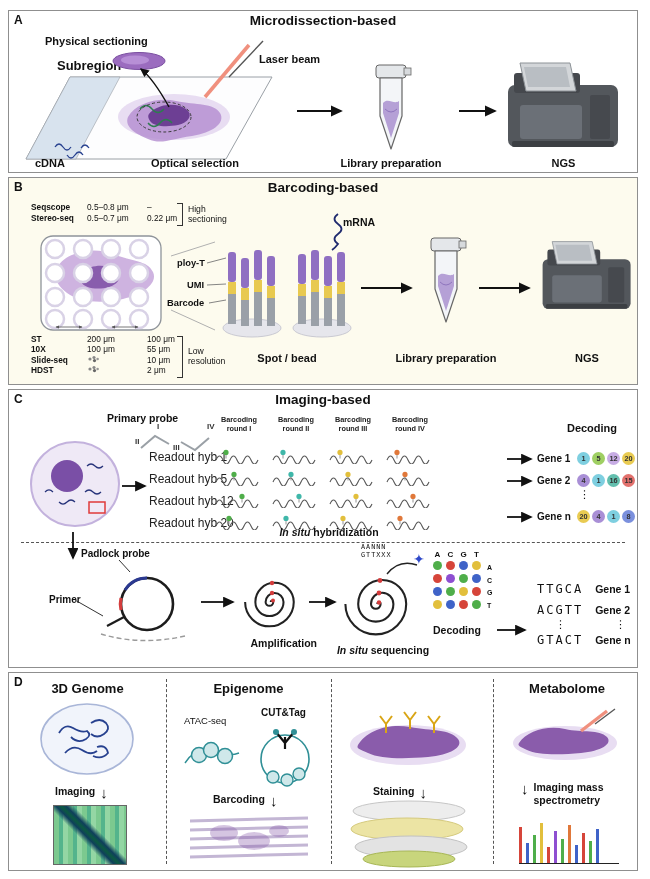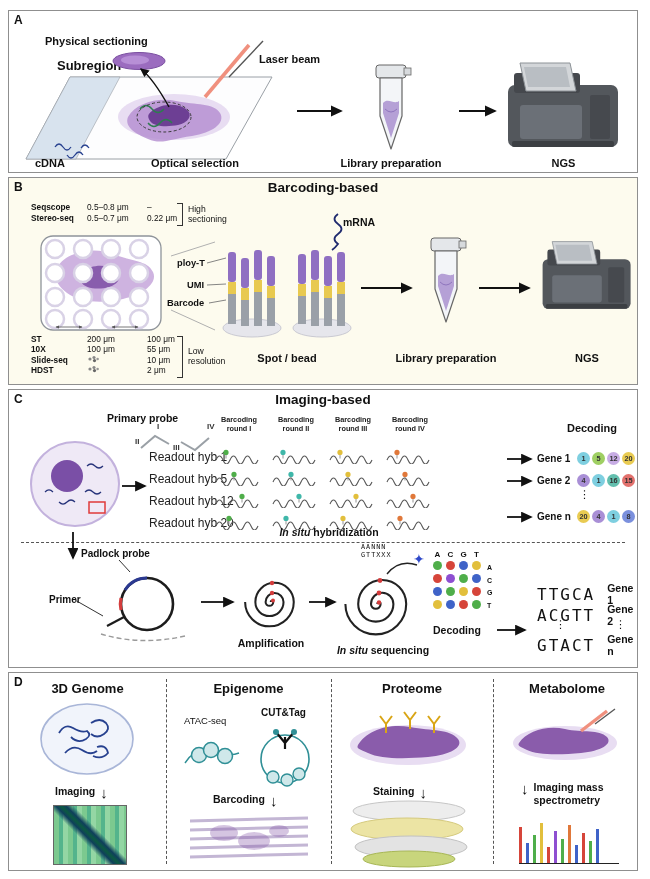--- a/index.html
+++ b/index.html
@@ -26,21 +26,21 @@
   .rdo{position:absolute;font-size:12px;white-space:nowrap;color:#222}
   .gene-row{position:absolute;display:flex;align-items:center}
   .gname{font-weight:bold;font-size:10px;width:38px;display:inline-block}
   .code{display:inline-flex;align-items:center;justify-content:center;width:13px;height:13px;border-radius:50%;
         font-size:7.3px;font-weight:bold;color:#333;margin-left:2px}
   .mhead{display:grid;grid-template-columns:repeat(4,13px);font-size:8px;font-weight:bold;text-align:center;margin-bottom:2px}
   .mgrid{display:grid;grid-template-columns:repeat(4,13px);row-gap:4px}
   .dot{width:9px;height:9px;border-radius:50%;justify-self:center}
   .mside{position:absolute;left:56px;top:14px;display:flex;flex-direction:column;gap:5.5px;font-size:7px;font-weight:bold}
   .read{position:absolute;display:flex;align-items:center}
-  .seq{font-family:"DejaVu Sans Mono",monospace;font-size:16px;letter-spacing:2px}
+  .seq{font-family:"DejaVu Sans Mono",monospace;font-size:12px;letter-spacing:2px}
   .rgene{font-weight:bold;font-size:10.5px;margin-left:12px}
   .dashh{position:absolute;left:12px;right:12px;border-top:1.6px dashed #555}
   .dashv{position:absolute;top:6px;bottom:6px;border-left:1.6px dashed #555}
   .dtitle{position:absolute;text-align:center;font-weight:bold;font-size:13px}
   .step{position:absolute;display:flex;align-items:flex-start;gap:5px}
   .arrowd{font-weight:bold;font-size:15px;line-height:1}
   .heatmap{position:absolute;width:72px;height:58px;border:1px solid #666;
     background:
       linear-gradient(45deg, rgba(0,0,0,0) 40%, #0f3f5c 46%, #0c5a42 50%, #0f3f5c 54%, rgba(0,0,0,0) 60%),
       repeating-linear-gradient(90deg, #7cc98f 0 5px, #54b48c 5px 9px, #94d6a4 9px 14px),
@@ -63,20 +63,21 @@
     <marker id="ahs" orient="auto-start-reverse" markerWidth="5" markerHeight="5" refX="4" refY="2">
         <path d="M0 0 L4.5 2 L0 4 z" fill="#555"></path>
       </marker>
     <path id="wave" d="M0 11 q3.5 -8 7 0 t7 0 t7 0 t7 0 t7 0 t7 0" stroke-width="1.1" fill="none"></path>
     <path id="spiral" d="M -1 0 A 1 1 0 0 1 1 0 A 3 3 0 0 1 -5 0 A 7 7 0 0 1 9 0 A 11 11 0 0 1 -13 0 A 15 15 0 0 1 17 0 A 19 19 0 0 1 -21 0" fill="none"></path>
   </defs>
 </svg>
 
 <section class="panel" id="panelA">
   <span class="plab">A</span>
+  <div class="ptitle">Microdissection-based</div>
 
   <div class="abs lbl" style="left:36px;top:24px">Physical sectioning</div>
   <div class="abs sublbl" style="left:48px;top:47px">Subregion</div>
   <svg class="abs" style="left:102px;top:40px" width="56" height="20" viewBox="0 0 56 20">
     <ellipse cx="28" cy="10" rx="26" ry="8.5" fill="#9b6cbf" stroke="#7a4fa0"></ellipse>
     <ellipse cx="24" cy="9" rx="14" ry="4.5" fill="#b78fd6"></ellipse>
   </svg>
 
   <svg class="abs" style="left:15px;top:62px" width="252" height="90" viewBox="0 0 252 90">
     <polygon points="46,4 248,4 202,86 2,86" fill="#fdfdfe" stroke="#9aa0a6" stroke-width="1"></polygon>
@@ -421,21 +422,21 @@
     <path d="M4 68 q40 12 84 2" stroke="#9a9a9a" stroke-width="1.4" stroke-dasharray="5 3" fill="none"></path>
   </svg>
   <div class="abs" style="left:40px;top:204px;font-size:10px;font-weight:bold">Primer</div>
 
   <svg class="abs" style="left:230px;top:180px" width="64" height="64" viewBox="0 0 64 64">
     <use href="#spiral" transform="translate(33,32) scale(1.28)" stroke="#222" stroke-width="1.6"></use>
     <circle cx="33" cy="13" r="2.2" fill="#d43c3c"></circle>
       <circle cx="33" cy="23" r="2.2" fill="#d43c3c"></circle>
       <circle cx="34" cy="30.5" r="2" fill="#d43c3c"></circle>
   </svg>
-  <div class="abs lbl2" style="left:216px;top:247px;width:92px;text-align:center">Amplification</div>
+  <div class="abs lbl2" style="left:216px;top:247px;width:92px;text-align:right">Amplification</div>
 
   <svg class="abs" style="left:330px;top:168px" width="84" height="84" viewBox="0 0 84 84">
     <use href="#spiral" transform="translate(40,46) scale(1.6)" stroke="#222" stroke-width="1.3"></use>
     <path d="M48 16 C 56 6, 66 3, 78 7" stroke="#222" stroke-width="1.4" fill="none"></path>
     <circle cx="41" cy="22.5" r="2.4" fill="#d43c3c"></circle>
       <circle cx="40" cy="35" r="2.4" fill="#d43c3c"></circle>
       <circle cx="40" cy="44.5" r="2.2" fill="#d43c3c"></circle>
   </svg>
   <div class="abs mono-sm" style="left:352px;top:154px">
     <div>AANNN</div>
@@ -559,21 +560,20 @@
         <line x1="6" y1="35" x2="124" y2="32"></line>
       <line x1="6" y1="44" x2="124" y2="41"></line>
     </g>
     <g fill="#8a5cab" opacity="0.35">
       <ellipse cx="40" cy="20" rx="14" ry="8"></ellipse>
         <ellipse cx="70" cy="28" rx="16" ry="9"></ellipse>
         <ellipse cx="95" cy="18" rx="10" ry="6"></ellipse>
     </g>
   </svg>
 
-  <div class="dtitle" style="left:322px;width:162px;top:8px">Proteome</div>
   <svg class="abs" style="left:335px;top:30px" width="130" height="64" viewBox="0 0 130 64">
     <ellipse cx="64" cy="42" rx="58" ry="20" fill="#e8ddf2"></ellipse>
     <path d="M14 42 c8 -14 30 -22 52 -18 c22 4 40 2 48 12 c6 8 -8 16 -30 18 c-24 2 -48 2 -60 -4 c-8 -4 -12 -4 -10 -8 z" fill="#8a5cab"></path>
     <g stroke="#d9a516" stroke-width="2" fill="none">
       <path d="M42 30 v-9 M42 21 l-6 -8 M42 21 l6 -8"></path>
       <path d="M66 26 v-9 M66 17 l-6 -8 M66 17 l6 -8"></path>
       <path d="M90 30 v-9 M90 21 l-6 -8 M90 21 l6 -8"></path>
     </g>
   </svg>
   <div class="step" style="left:364px;top:112px">

